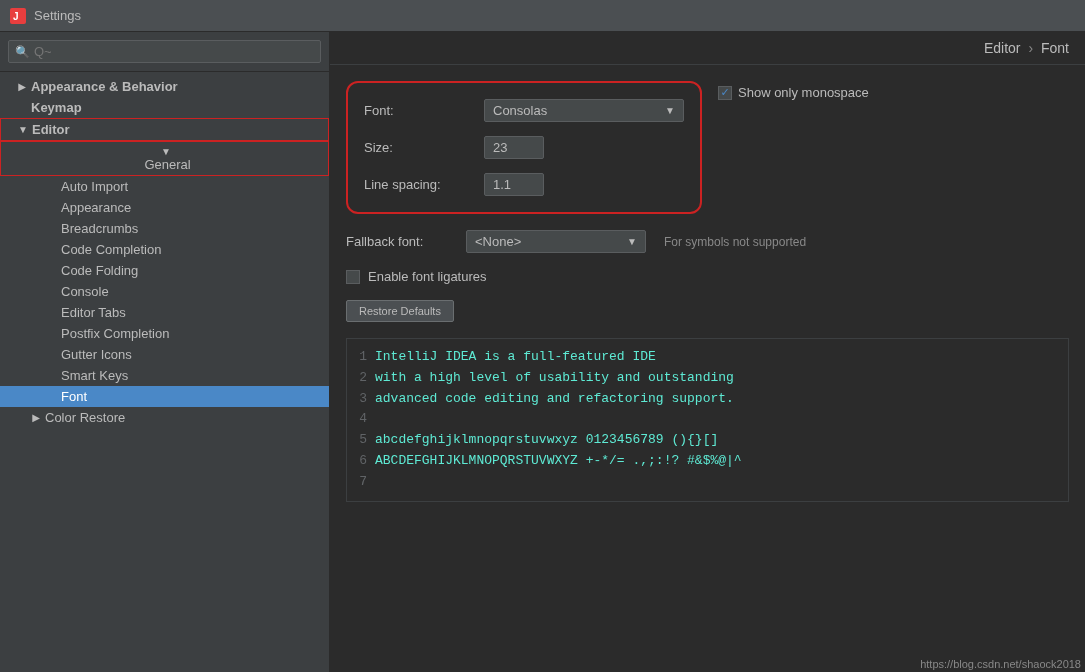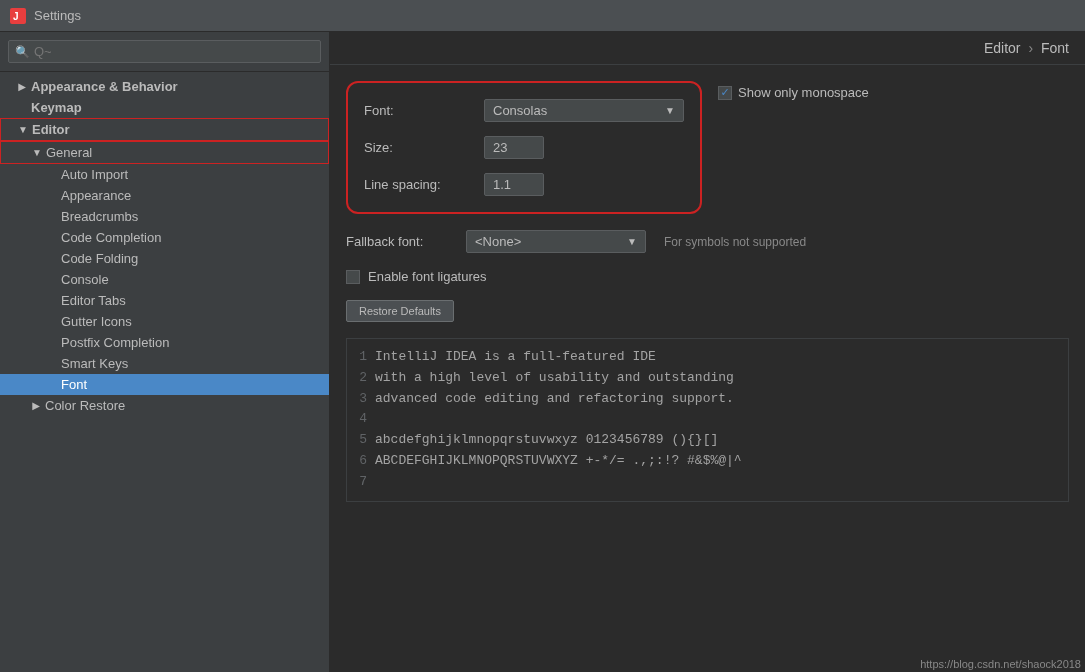--- a/index.html
+++ b/index.html
@@ -255,21 +255,21 @@
     .line-num {
       color: #606366;
       width: 28px;
       text-align: right;
       padding-right: 8px;
       flex-shrink: 0;
       user-select: none;
       font-size: 13px;
     }
     .line-content {
-      color: #a3a3a3;
+      color: #5eead4;
       font-size: 13px;
       white-space: pre;
     }
 
     
     .watermark {
       position: fixed;
       bottom: 2px;
       right: 4px;
       font-size: 11px;
@@ -338,21 +338,21 @@
           <span class="tree-label" style="font-weight: bold;">Appearance &amp; Behavior</span>
         </div>
         <div class="tree-item indent-1">
           <span class="tree-arrow leaf"></span>
           <span class="tree-label" style="font-weight: bold;">Keymap</span>
         </div>
         <div class="tree-item indent-1" style="border: 1px solid rgb(204, 34, 34);">
           <span class="tree-arrow expanded"></span>
           <span class="tree-label" style="font-weight: bold;">Editor</span>
         </div>
-        <div class="tree-item indent-2" style="border: 1px solid rgb(204, 34, 34);">
+        <div class="tree-item indent-2" style="border: 1px solid rgb(204, 34, 34); flex-direction: column;">
           <span class="tree-arrow expanded"></span>
           <span class="tree-label">General</span>
         </div>
         <div class="tree-item indent-3">
           <span class="tree-arrow leaf"></span>
           <span class="tree-label">Auto Import</span>
         </div>
         <div class="tree-item indent-3">
           <span class="tree-arrow leaf"></span>
           <span class="tree-label">Appearance</span>
@@ -372,25 +372,25 @@
         <div class="tree-item indent-3">
           <span class="tree-arrow leaf"></span>
           <span class="tree-label">Console</span>
         </div>
         <div class="tree-item indent-3">
           <span class="tree-arrow leaf"></span>
           <span class="tree-label">Editor Tabs</span>
         </div>
         <div class="tree-item indent-3">
           <span class="tree-arrow leaf"></span>
+          <span class="tree-label">Postfix Completion</span>
+        </div>
+        <div class="tree-item indent-3">
+          <span class="tree-arrow leaf"></span>
           <span class="tree-label">Gutter Icons</span>
-        </div>
-        <div class="tree-item indent-3">
-          <span class="tree-arrow leaf"></span>
-          <span class="tree-label">Postfix Completion</span>
         </div>
         <div class="tree-item indent-3">
           <span class="tree-arrow leaf"></span>
           <span class="tree-label">Smart Keys</span>
         </div>
         <div class="tree-item indent-3 selected">
           <span class="tree-arrow leaf"></span>
           <span class="tree-label" style="color: rgb(255, 255, 255);">Font</span>
         </div>
         <div class="tree-item indent-2">

